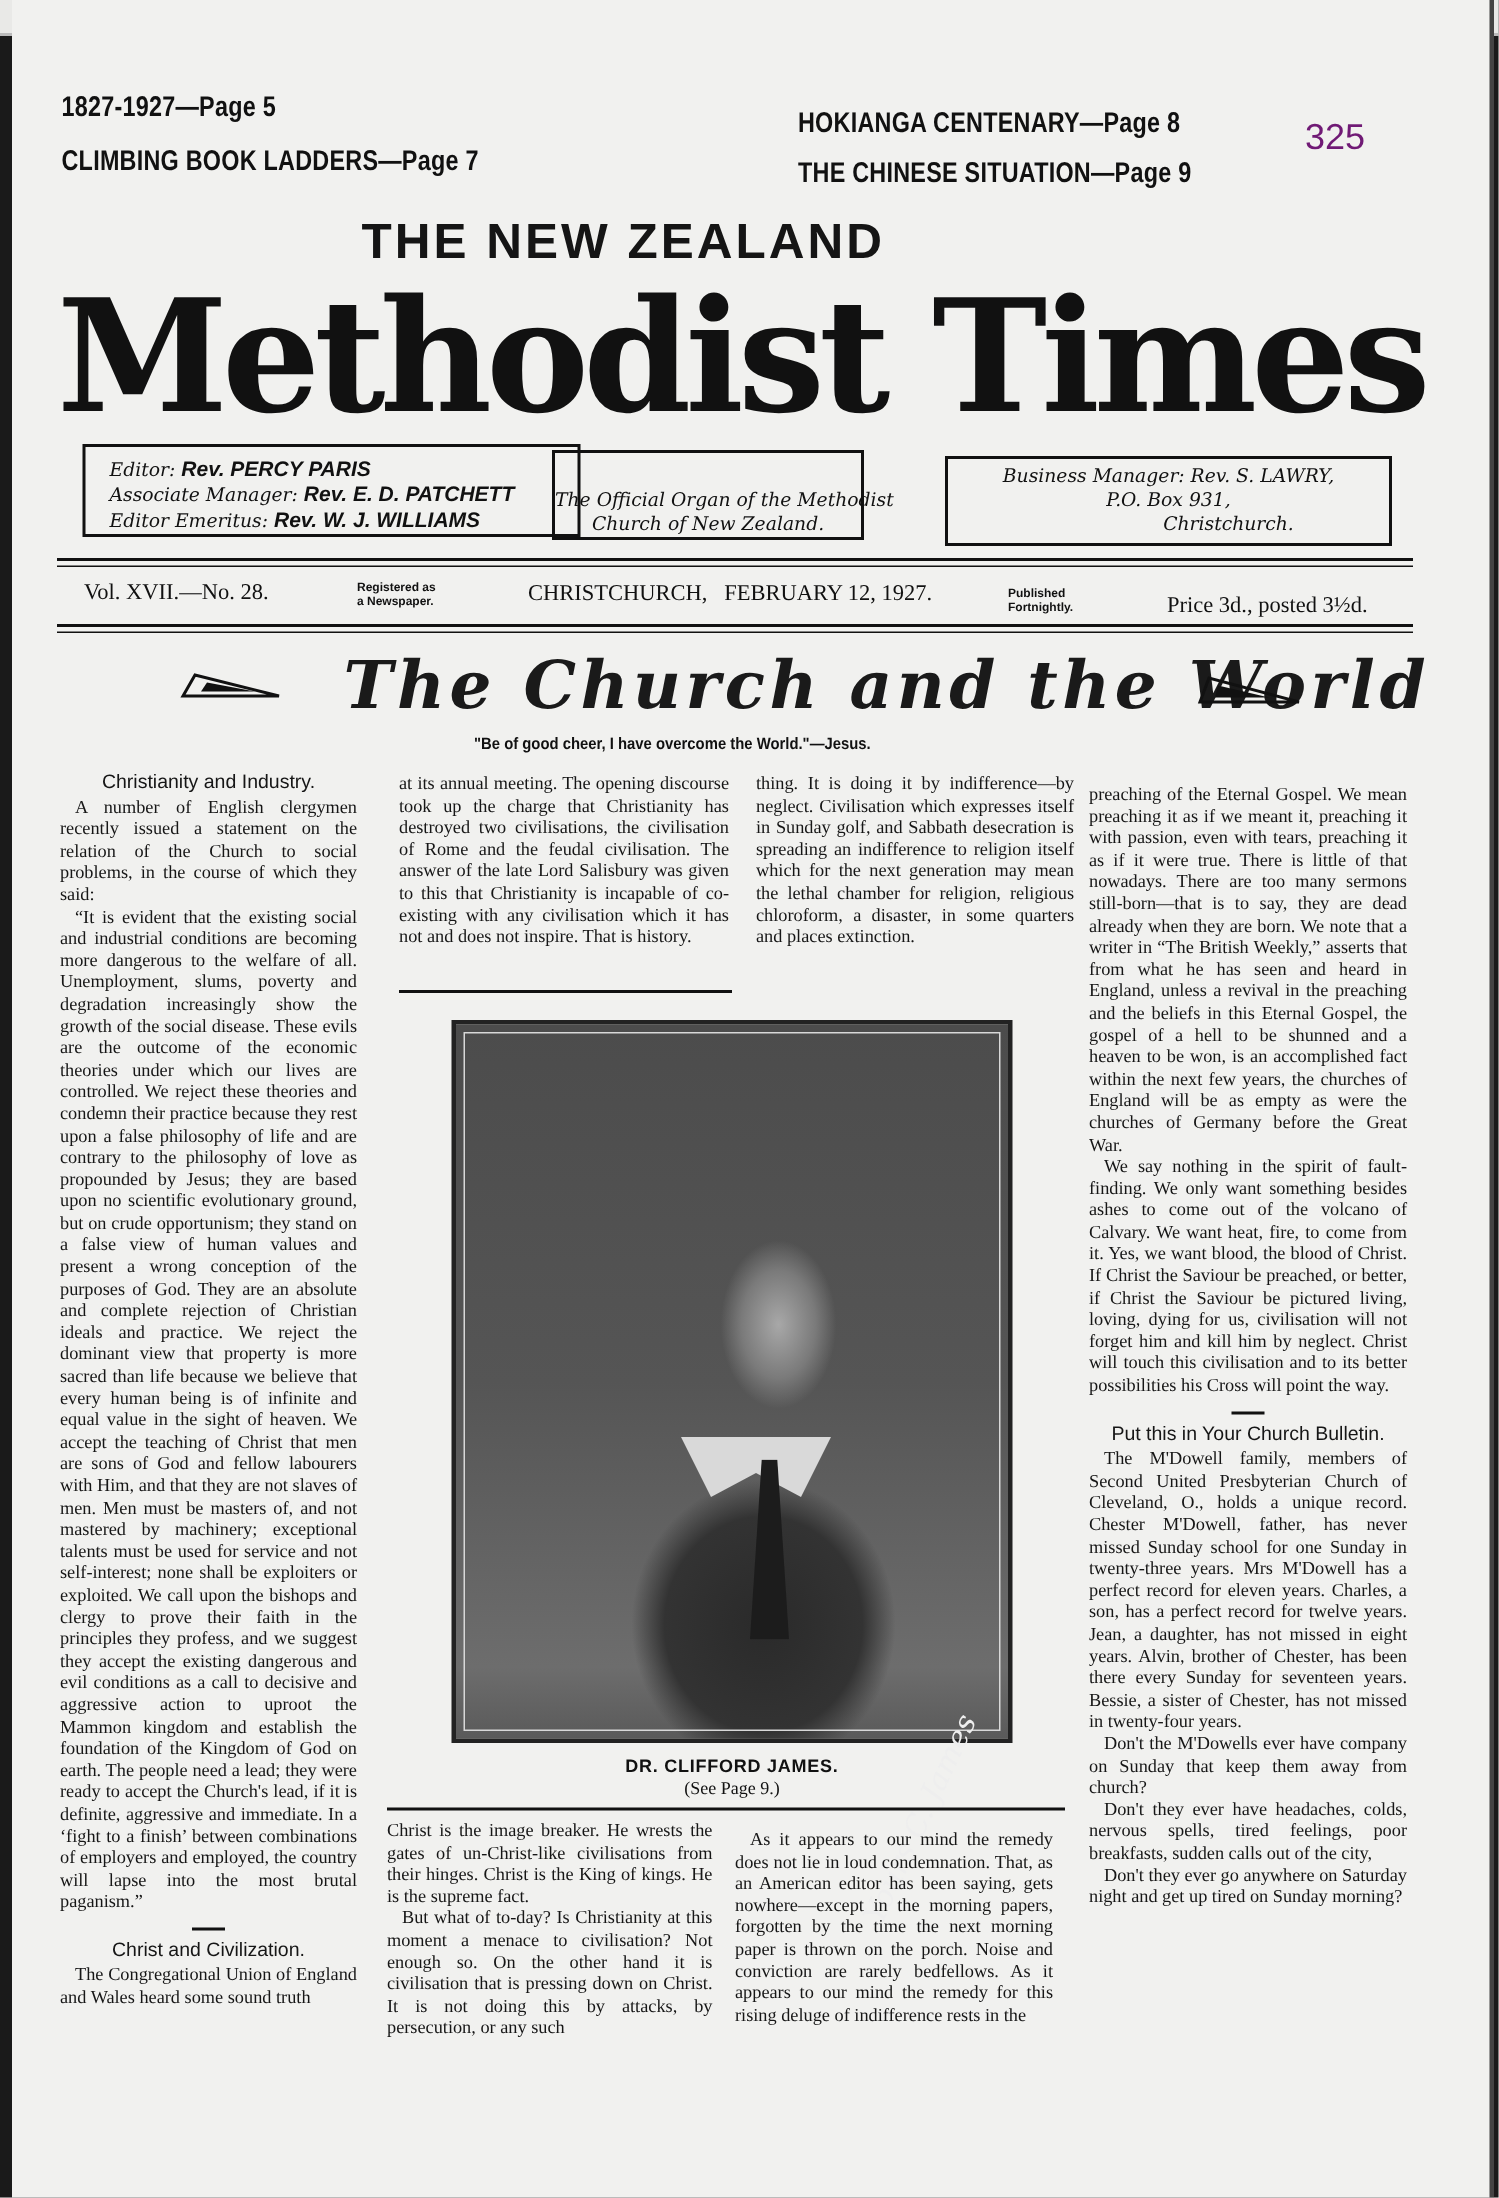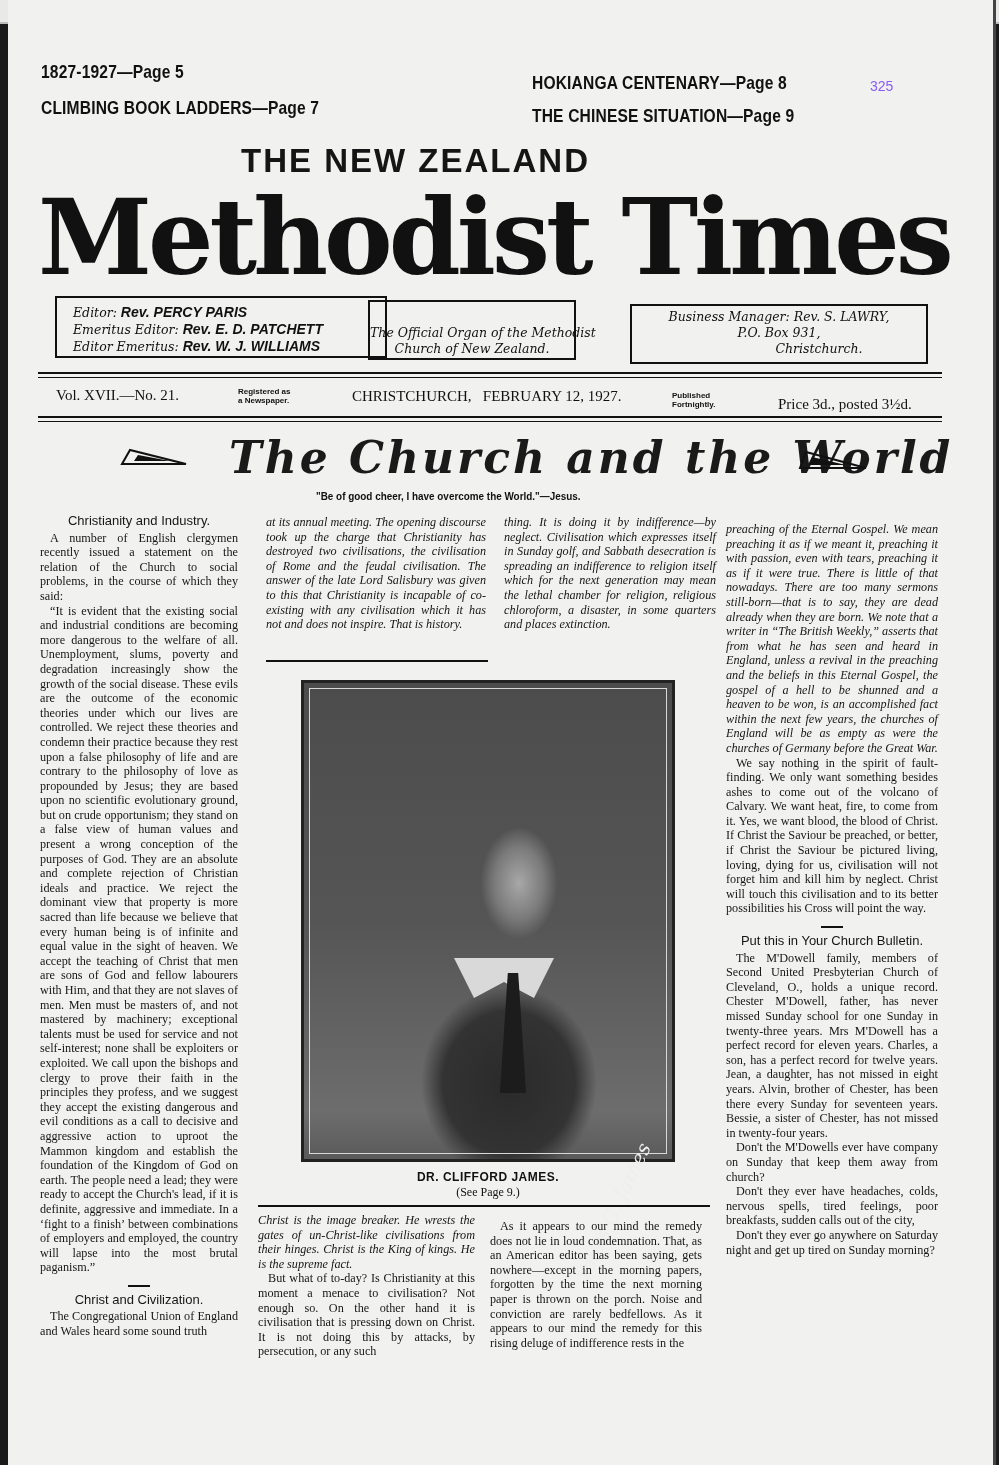--- a/index.html
+++ b/index.html
@@ -14,21 +14,21 @@
       background: #f1f1ef;
       border-right: 3px solid #444;
     }
     .pagetop { position:absolute; left:0; top:0; width:999px; height:22px; background:#e9e9e7; border-bottom:2px solid #bbb; }
     .abs { position: absolute; }
     .teaser {
       font-family: "Liberation Sans", sans-serif; font-weight: bold;
       font-size: 19px; letter-spacing: 0.2px; transform: scaleX(0.82); transform-origin: left center;
       white-space: nowrap; color:#111;
     }
-    .stamp { font-family:"Liberation Sans",sans-serif; font-size:14px; color:#8b5cf6; }
+    .stamp { font-family:"Liberation Sans",sans-serif; font-size:24px; color:#701a75; }
     .mast-small {
       font-family: "Liberation Sans", sans-serif; font-weight: bold; font-size: 33px;
       letter-spacing: 2px; white-space: nowrap; color:#151515;
     }
     .mast-big {
       font-family: "DejaVu Serif", serif; font-weight: bold; font-size: 104px;
       letter-spacing: -4px; white-space: nowrap; line-height: 1; color:#111;
       transform: scaleX(0.99); transform-origin: left top;
     }
     .box {
@@ -45,21 +45,21 @@
     .section-title {
       font-family: "DejaVu Serif", serif; font-weight: bold; font-size: 44px;
       letter-spacing: 3px; white-space: nowrap; color:#1a1a1a; font-style: italic;
     }
     .quote { font-family:"Liberation Sans",sans-serif; font-weight:bold; font-size:11px; white-space:nowrap; transform:scaleX(0.9); transform-origin:left center; }
     .col {
       position: absolute; font-family: "Liberation Serif", serif; font-size: 12.2px;
       line-height: 14.6px; text-align: justify; color:#161616;
     }
     .col p { margin: 0; text-indent: 10px; }
-    .col p.noindent { text-indent: 0; font-style: italic; }
+    .col p.noindent { text-indent: 0; }
     .col h3 {
       margin: 0 0 2px 0; font-family: "Liberation Sans", sans-serif; font-weight: normal;
       font-size: 13px; text-align: center; text-indent: 0;
     }
     .dash { width: 22px; border-top: 2px solid #111; margin: 10px auto 6px auto; }
     .photo {
       position: absolute; left: 293px; top: 680px; width: 374px; height: 482px;
       border: 3px solid #222; box-sizing: border-box;
       background: radial-gradient(ellipse 55px 80px at 215px 200px, #a8a8a8 0%, #7a7a7a 45%, transparent 70%),
                   radial-gradient(ellipse 110px 120px at 205px 400px, #2a2a2a 0%, #333 60%, transparent 80%),
@@ -82,36 +82,36 @@
   <div class="abs teaser" style="left:33px;top:97px;">CLIMBING BOOK LADDERS—Page 7</div>
   <div class="abs teaser" style="left:524px;top:72px;">HOKIANGA CENTENARY—Page 8</div>
   <div class="abs teaser" style="left:524px;top:105px;">THE CHINESE SITUATION—Page 9</div>
   <div class="abs stamp" style="left:862px;top:78px;">325</div>
 
   <div class="abs mast-small" style="left:233px;top:142px;">THE NEW ZEALAND</div>
   <div class="abs mast-big" style="left:30px;top:186px;">Methodist Times</div>
 
   <div class="box" style="left:47px;top:296px;width:332px;height:62px;text-align:left;padding-left:16px;">
     <div class="row"><span>Editor:</span> <b>Rev. PERCY PARIS</b></div>
-    <div class="row"><span>Emeritus Editor:</span> <b>Rev. E. D. PATCHETT</b></div>
+    <div class="row"><span>Associate Manager:</span> <b>Rev. E. D. PATCHETT</b></div>
     <div class="row"><span>Editor Emeritus:</span> <b>Rev. W. J. WILLIAMS</b></div>
   </div>
   <div class="box" style="left:360px;top:300px;width:208px;height:60px;padding-top:23px;">
     <div class="row">The Official Organ of the Methodist</div>
     <div class="row">Church of New Zealand.</div>
   </div>
   <div class="box" style="left:622px;top:304px;width:298px;height:60px;padding-top:3px;">
     <div class="row">Business Manager: Rev. S. LAWRY,</div>
     <div class="row">P.O. Box 931,</div>
     <div class="row" style="padding-left:80px;">Christchurch.</div>
   </div>
 
   <div class="rule" style="left:30px;top:372px;width:904px;"></div>
   <div class="rule thin" style="left:30px;top:377px;width:904px;"></div>
-  <div class="abs issue" style="left:48px;top:387px;">Vol. XVII.—No. 21.</div>
+  <div class="abs issue" style="left:48px;top:387px;">Vol. XVII.—No. 28.</div>
   <div class="abs tiny" style="left:230px;top:387px;">
     <div>Registered as</div>
     <div>a Newspaper.</div>
   </div>
   <div class="abs issue" style="left:344px;top:388px;white-space:pre;">CHRISTCHURCH,   FEBRUARY 12, 1927.</div>
   <div class="abs tiny" style="left:664px;top:391px;">
     <div>Published</div>
     <div>Fortnightly.</div>
   </div>
   <div class="abs issue" style="left:770px;top:396px;">Price 3d., posted 3½d.</div>

